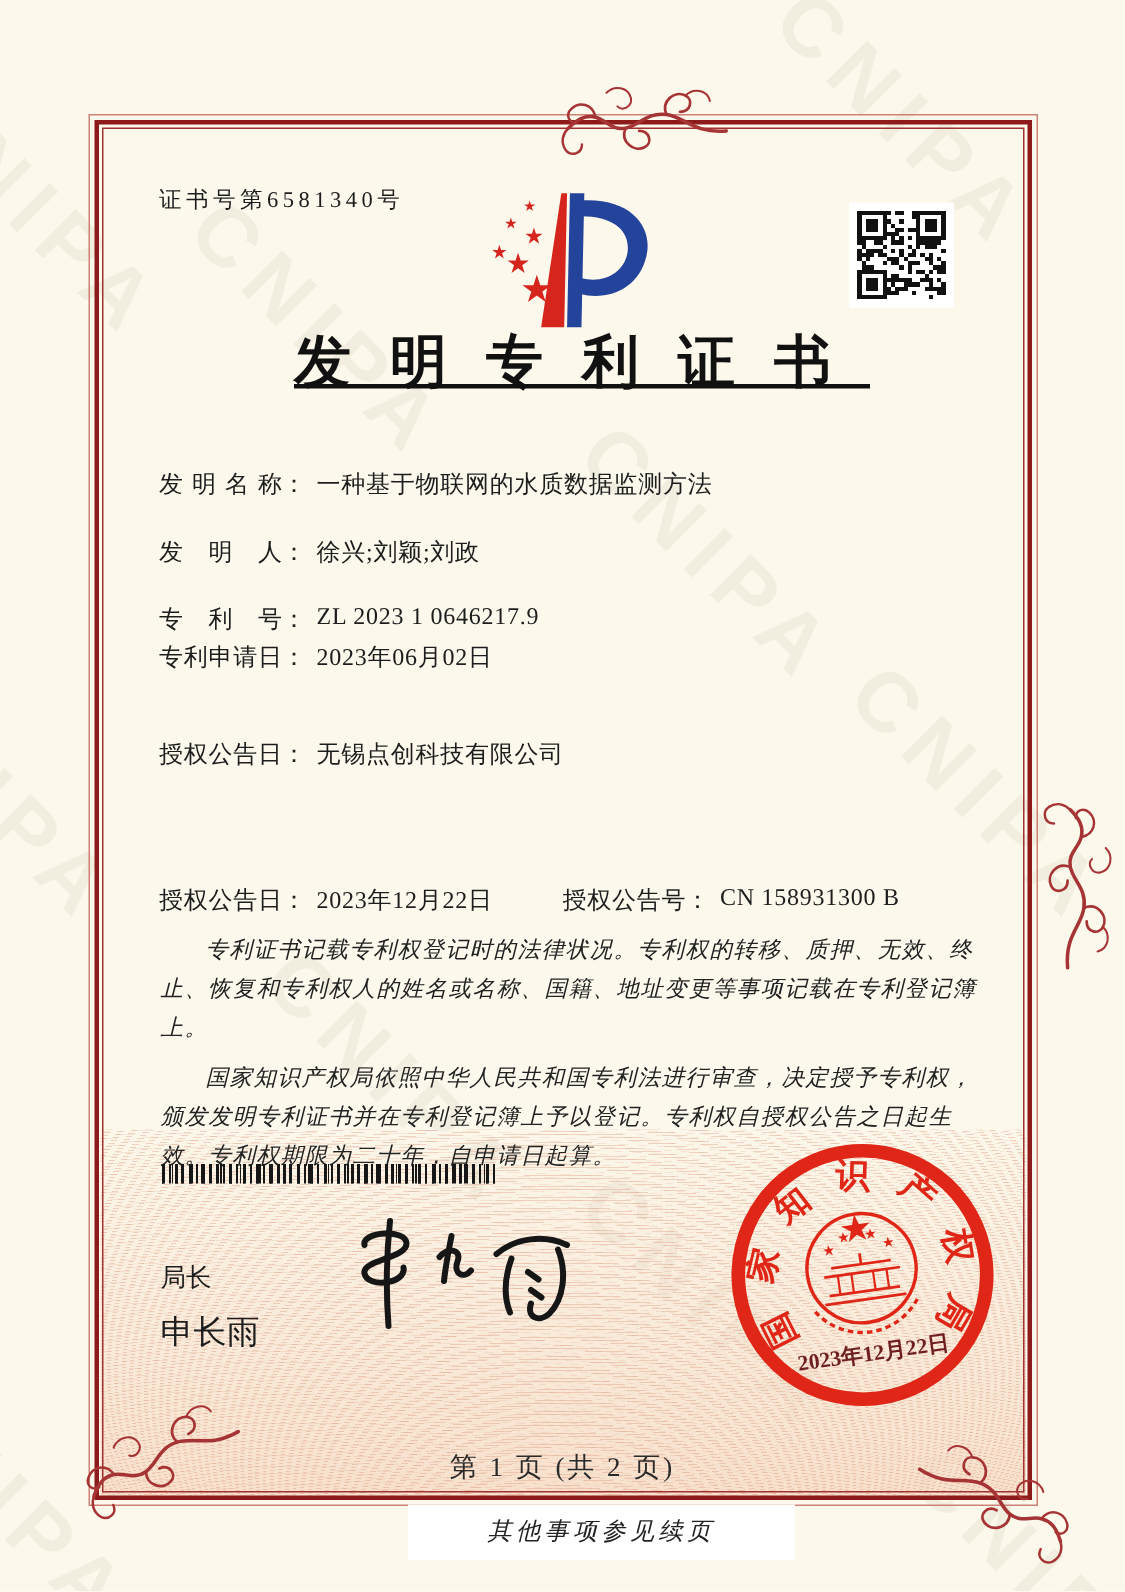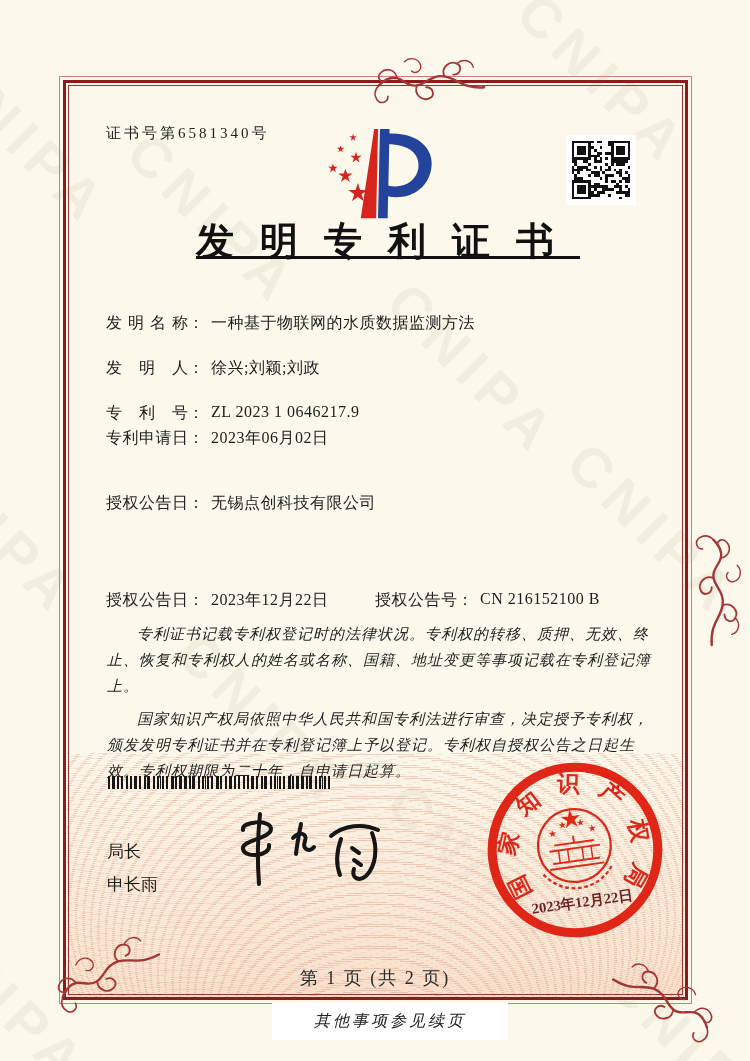--- a/index.html
+++ b/index.html
@@ -46,35 +46,35 @@
            letter-spacing:1px;text-indent:2em;color:#222;}
   
   .barcode{position:absolute;left:108px;top:776px;width:222px;height:13px;z-index:6;
     background-image:
       repeating-linear-gradient(90deg,#161616 0 1.5px,transparent 1.5px 4.5px),
       repeating-linear-gradient(90deg,#161616 0 1px,transparent 1px 6.5px),
       repeating-linear-gradient(90deg,#161616 0 2px,transparent 2px 9px);}
   
   .signer-title{position:absolute;left:107px;top:840px;z-index:6;font-size:17px;
       font-family:Liberation Serif, serif;}
-  .signer-name{position:absolute;left:107px;top:873px;z-index:6;font-size:17px;
+  .signer-name{position:absolute;left:107px;top:873px;z-index:6;font-size:22px;
       font-family:"Liberation Sans","DejaVu Sans",sans-serif;}
   .signature{position:absolute;left:205px;top:808px;width:190px;height:80px;z-index:6;}
   
   .seal{position:absolute;left:484px;top:759px;width:182px;height:182px;z-index:7;
         transform:rotate(-8deg);}
   .seal svg{width:182px;height:182px;display:block;}
   .seal-text{font-size:25px;font-weight:700;letter-spacing:19px;fill:#e02616;
         font-family:"Liberation Serif","DejaVu Serif",serif;}
   .seal-date{font-size:16px;font-weight:600;fill:#6f1f1f;
         font-family:"Liberation Serif","DejaVu Serif",serif;}
   
   .page-info{position:absolute;left:0;right:0;top:966px;z-index:6;text-align:center;
         font-size:18px;letter-spacing:2px;color:#2a2a2a;}
-  .note-box{position:absolute;left:272px;top:1003px;width:236px;height:37px;z-index:8;
+  .note-box{position:absolute;left:272px;top:1003px;width:258px;height:37px;z-index:8;
         background:#fff;display:flex;align-items:center;justify-content:center;}
   .note-box span{font-size:16px;font-style:italic;letter-spacing:3px;color:#222;}
 </style>
 </head>
 <body>
 
 <div class="page">
 
   <svg width="0" height="0" style="position:absolute">
     <defs>
@@ -380,21 +380,21 @@
   </div>
   <div class="row" style="top:428px">
     <span class="lbl">专利申请日</span><span class="colon">：</span><span class="val">2023年06月02日</span>
   </div>
   <div class="row" style="top:493px">
     <span class="lbl">授权公告日</span><span class="colon">：</span><span class="val">无锡点创科技有限公司</span>
   </div>
   <div class="row" style="top:590px">
     <span class="lbl">授权公告日</span><span class="colon">：</span><span class="val">2023年12月22日</span>
     <span class="pair2">
-      <span class="lbl">授权公告号</span><span class="colon">：</span><span class="val">CN 216152100 B</span>
+      <span class="lbl">授权公告号</span><span class="colon">：</span><span class="val">CN 158931300 B</span>
     </span>
   </div>
 
   <div class="paras">
     <p>专利证书记载专利权登记时的法律状况。专利权的转移、质押、无效、终止、恢复和专利权人的姓名或名称、国籍、地址变更等事项记载在专利登记簿上。</p>
     <p>国家知识产权局依照中华人民共和国专利法进行审查，决定授予专利权，颁发发明专利证书并在专利登记簿上予以登记。专利权自授权公告之日起生效。专利权期限为二十年，自申请日起算。</p>
   </div>
 
   <div class="barcode"></div>
 

